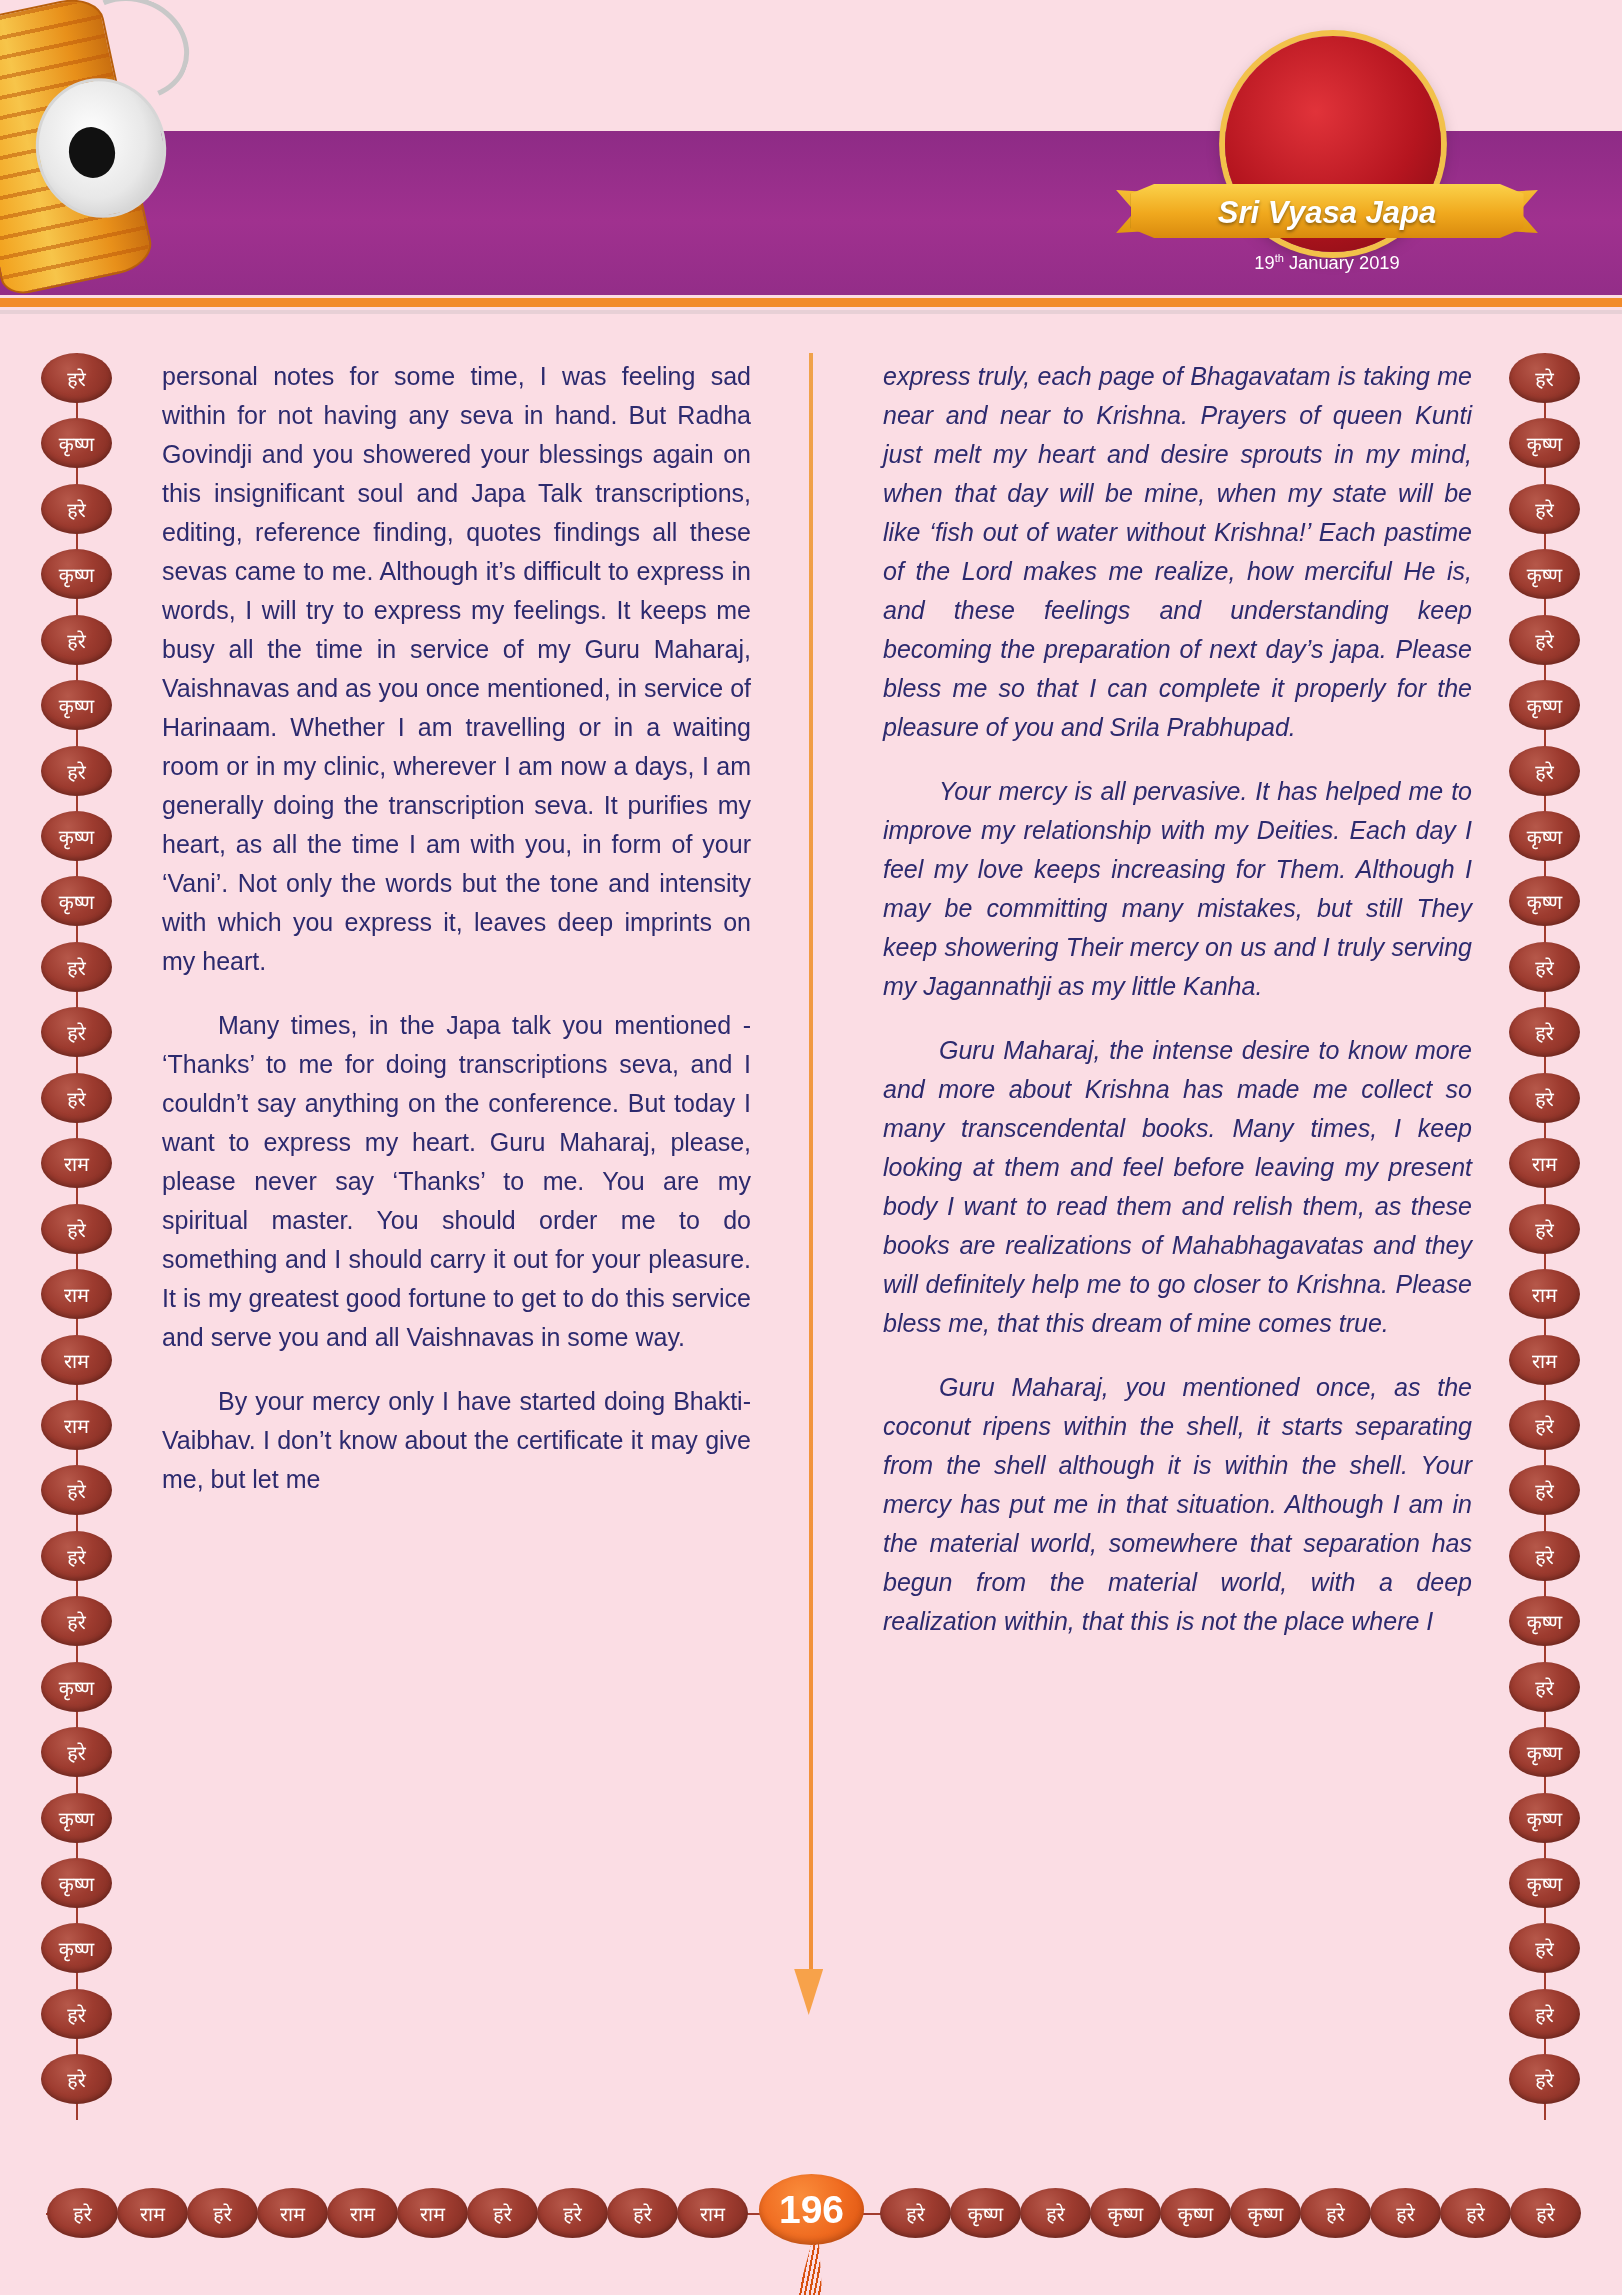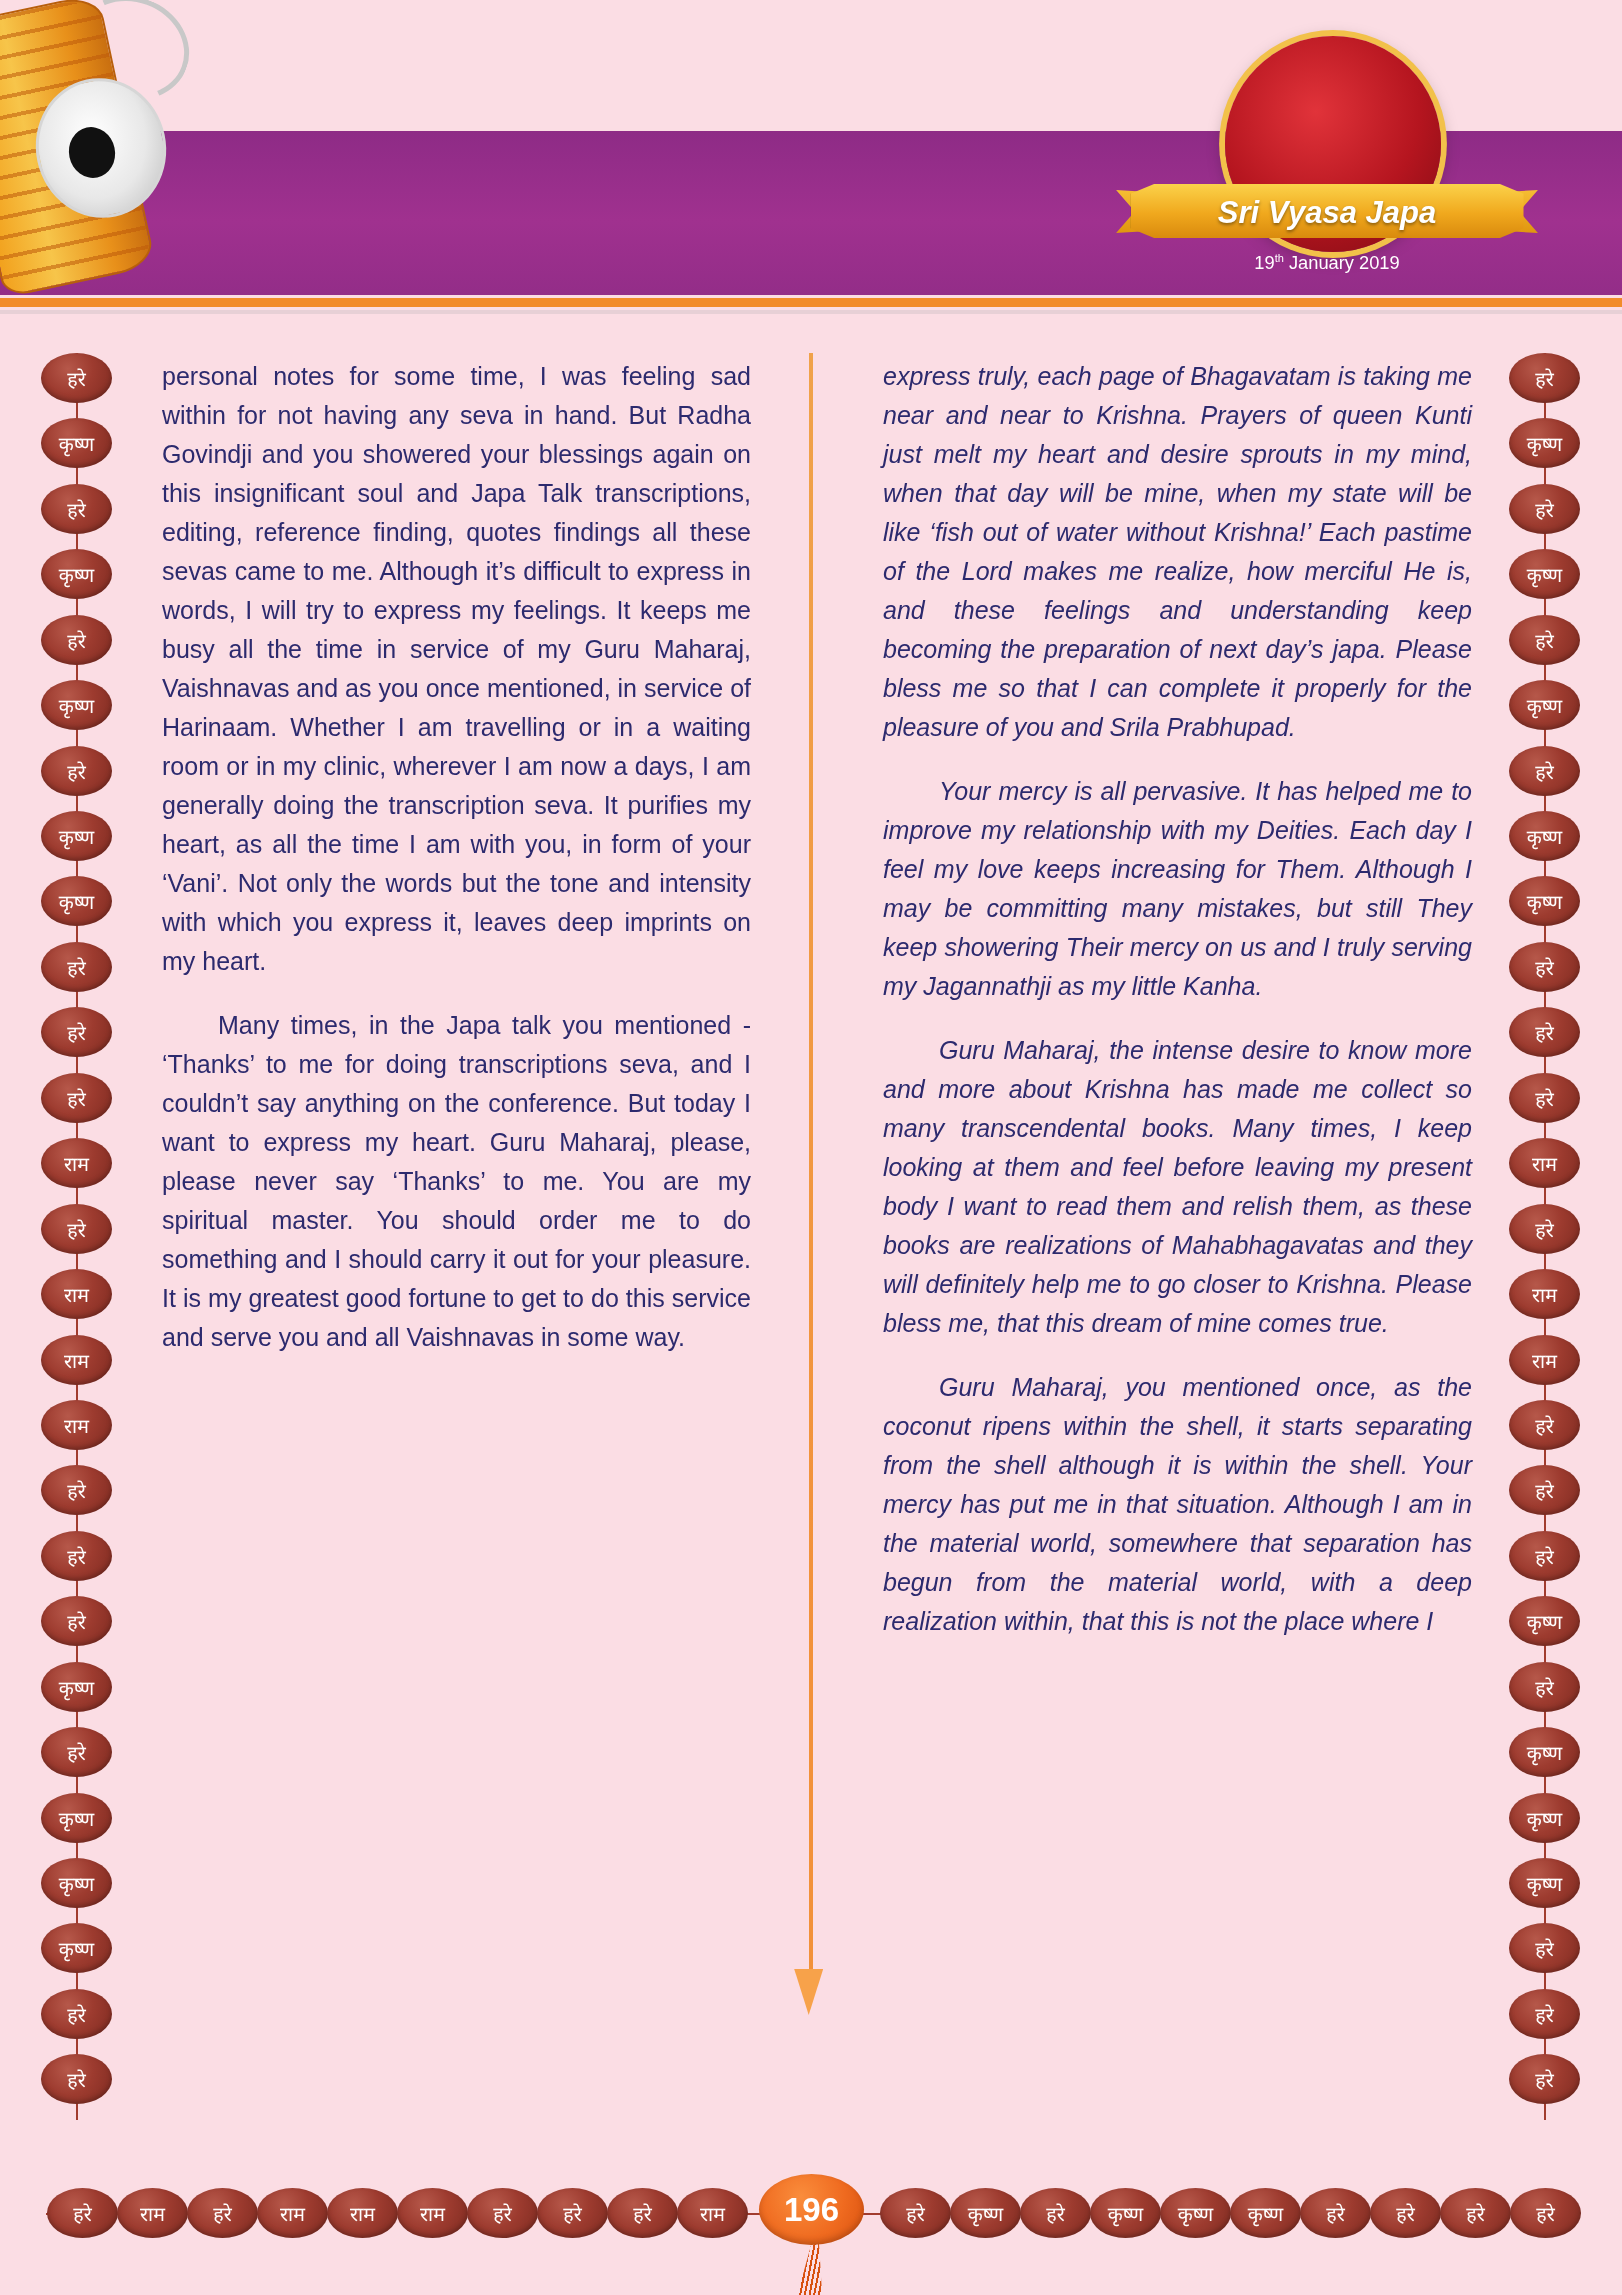--- a/index.html
+++ b/index.html
@@ -247,21 +247,21 @@
     width: 105px;
     height: 71px;
     border-radius: 50%;
     background: radial-gradient(circle at 40% 32%, #fa8d3c 0%, #ef6a1f 55%, #d8500f 100%);
     display: flex;
     align-items: center;
     justify-content: center;
     color: #ffffff;
     font-family: "Liberation Sans", sans-serif;
     font-weight: bold;
-    font-size: 33px;
+    font-size: 39px;
     box-shadow: inset 0 -3.3px 6.5px rgba(0,0,0,.2);
   }
   .tassel {
     position: absolute;
     left: 38px;
     top: 65px;
     width: 30px;
     height: 72px;
     background: repeating-linear-gradient(95deg, #d8500f 0 2px, rgba(255,255,255,0) 2px 4.6px);
     clip-path: polygon(40% 0, 60% 0, 100% 100%, 0 100%);
@@ -402,20 +402,21 @@
     </div>
 
   <div class="divider">
     <div class="divider-line"></div>
     <div class="divider-tip"></div>
   </div>
 
   <div class="col left">
       <p>personal notes for some time, I was feeling sad within for not having any seva in hand. But Radha Govindji and you showered your blessings again on this insignificant soul and Japa Talk transcriptions, editing, reference finding, quotes findings all these sevas came to me. Although it’s difficult to express in words, I will try to express my feelings. It keeps me busy all the time in service of my Guru Maharaj, Vaishnavas and as you once mentioned, in service of Harinaam. Whether I am travelling or in a waiting room or in my clinic, wherever I am now a days, I am generally doing the transcription seva.  It purifies my heart, as all the time I am with you, in form of your ‘Vani’.  Not only the words but the tone and intensity with which you express it, leaves deep imprints on my heart.</p>
       <p class="indent">Many times, in the Japa talk you mentioned - ‘Thanks’ to me for doing transcriptions seva, and I couldn’t say anything on the conference. But today I want to express my heart. Guru Maharaj, please, please never say ‘Thanks’ to me. You are my spiritual master. You should order me to do something and I should carry it out for your pleasure. It is my greatest good fortune to get to do this service and serve you and all Vaishnavas in some way.</p>
+      <p class="indent">By your mercy only I have started doing Bhakti-Vaibhav. I don’t know about the certificate it may give me, but let me</p>
     </div>
   <div class="col right">
       <p>express truly, each page of Bhagavatam is taking me near and near to Krishna. Prayers of queen Kunti just melt my heart and desire sprouts in my mind, when that day will be mine, when my state will be like ‘fish out of water without Krishna!’ Each pastime of the Lord makes me realize, how merciful He is, and these feelings and understanding keep becoming the preparation of next day’s japa. Please bless me so that I can complete it properly for the pleasure of you and Srila Prabhupad.</p>
       <p class="indent">Your mercy is all pervasive. It has helped me to improve my relationship with my Deities. Each day I feel my love keeps increasing for Them. Although I may be committing many mistakes, but still They keep showering Their mercy on us and I truly serving my Jagannathji as my little Kanha.</p>
       <p class="indent">Guru Maharaj, the intense desire to know more and more about Krishna has made me collect so many transcendental books. Many times, I keep looking at them and feel before leaving my present body I want to read them and relish them, as these books are realizations of Mahabhagavatas and they will definitely help me to go closer to Krishna. Please bless me, that this dream of mine comes true.</p>
       <p class="indent">Guru Maharaj, you mentioned once, as the coconut ripens within the shell, it starts separating from the shell although it is within the shell. Your mercy has put me in that situation. Although I am in the material world, somewhere that separation has begun from the material world, with a deep realization within, that this is not the place where I</p>
     </div>
 
   <div class="bead-row">
     <div class="bead-thread-h"></div>

